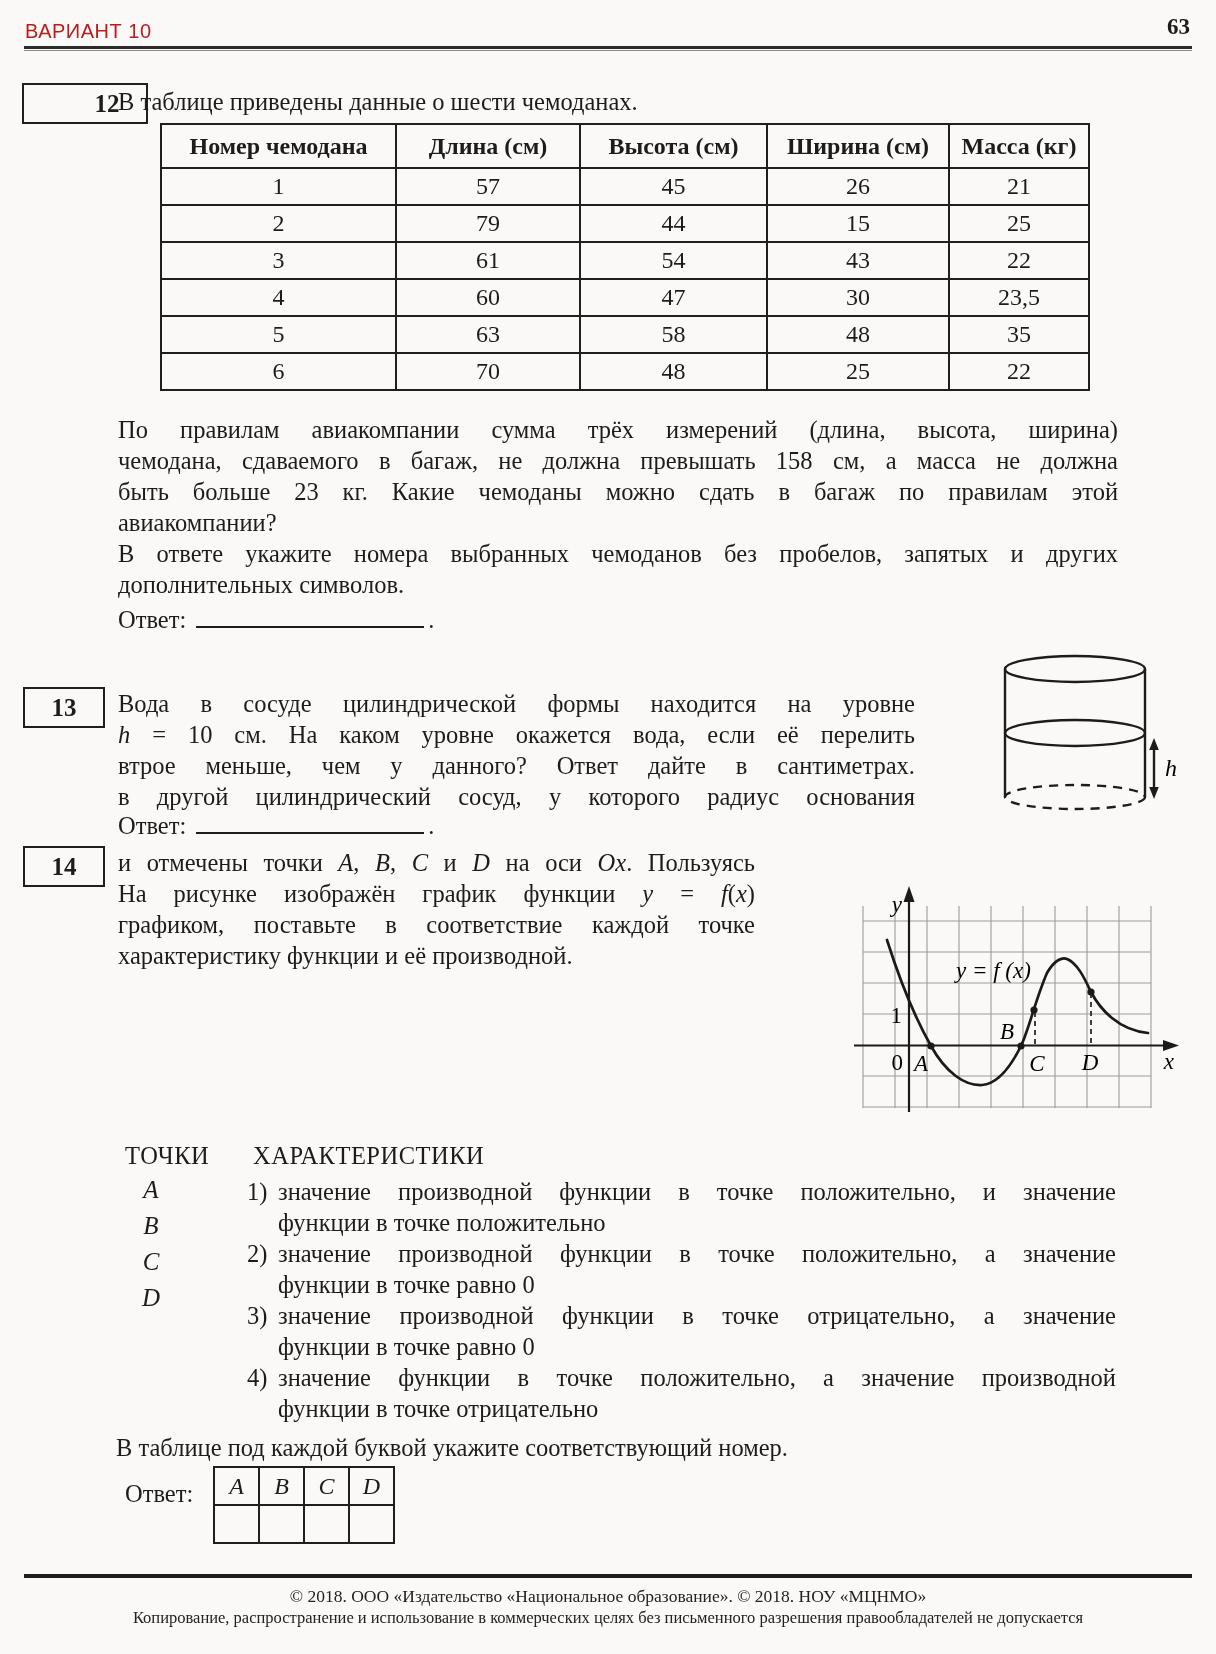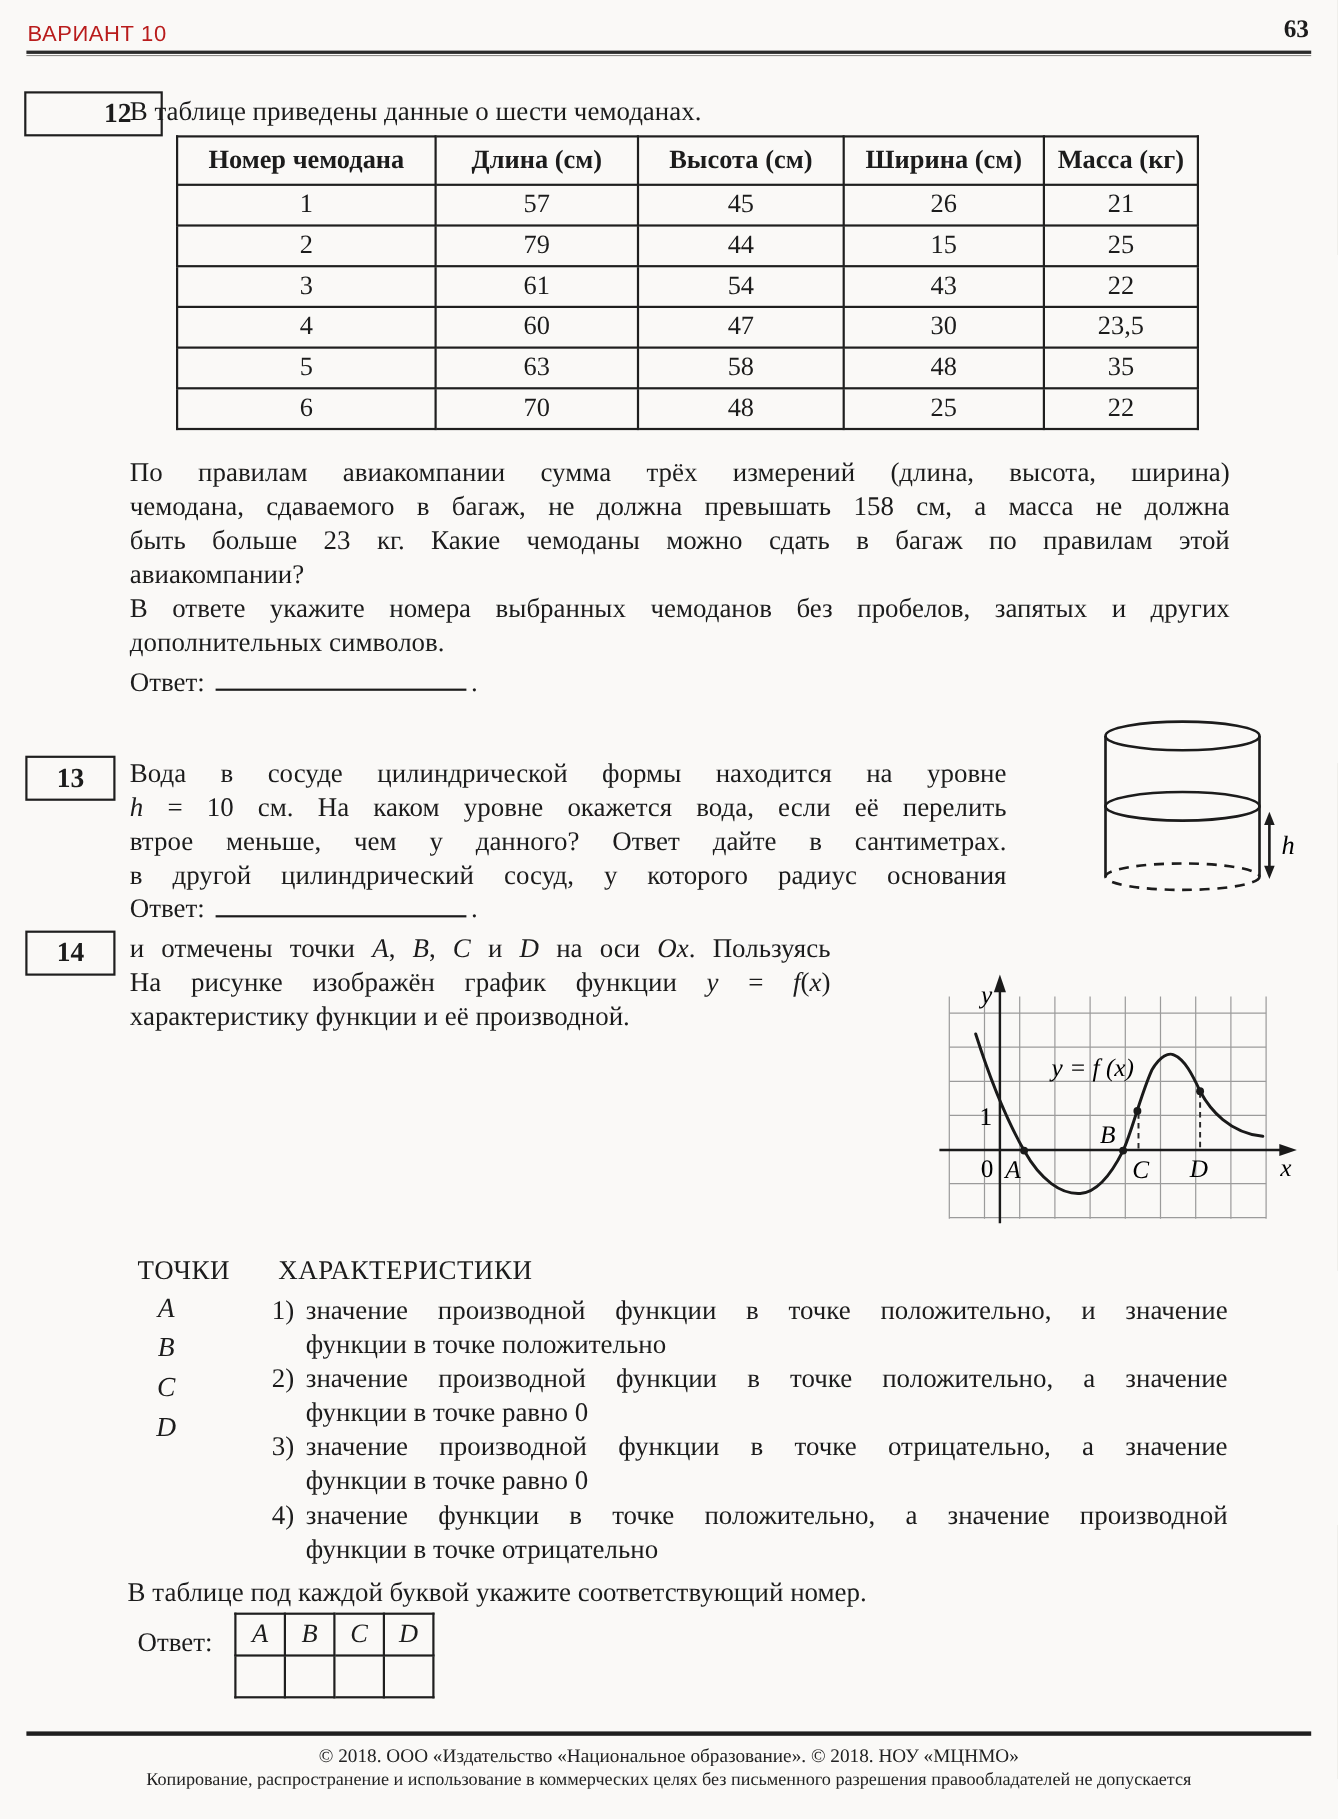--- a/index.html
+++ b/index.html
@@ -152,20 +152,21 @@
     <span>Ответ:</span><span class="blank"></span><span>.</span>
   </div>
 
   <div class="abs numbox" style="left:23px;top:846px;">
     <span>14</span>
   </div>
 
   <div class="abs" style="left:118px;top:847px;width:637px;">
     <div class="tline jl"><span>и отмечены точки </span><span class="it">A</span><span>, </span><span class="it">B</span><span>, </span><span class="it">C</span><span> и </span><span class="it">D</span><span> на оси </span><span class="it">Ox</span><span>. Пользуясь</span></div>
     <div class="tline jl"><span>На рисунке изображён график функции </span><span class="it">y</span><span> = </span><span class="it">f</span><span>(</span><span class="it">x</span><span>)</span></div>
+    <div class="tline jl"><span>графиком, поставьте в соответствие каждой точке</span></div>
     <div class="tline ll"><span>характеристику функции и её производной.</span></div>
   </div>
 
   <svg class="abs" style="left:818px;top:836px;" width="398" height="278" viewBox="0 0 398 278">
     <g stroke="#9b9b9b" stroke-width="1.1">
       <line x1="45" y1="70" x2="45" y2="272"></line>
         <line x1="77" y1="70" x2="77" y2="272"></line>
       <line x1="109" y1="70" x2="109" y2="272"></line>
         <line x1="141" y1="70" x2="141" y2="272"></line>
       <line x1="173" y1="70" x2="173" y2="272"></line>

